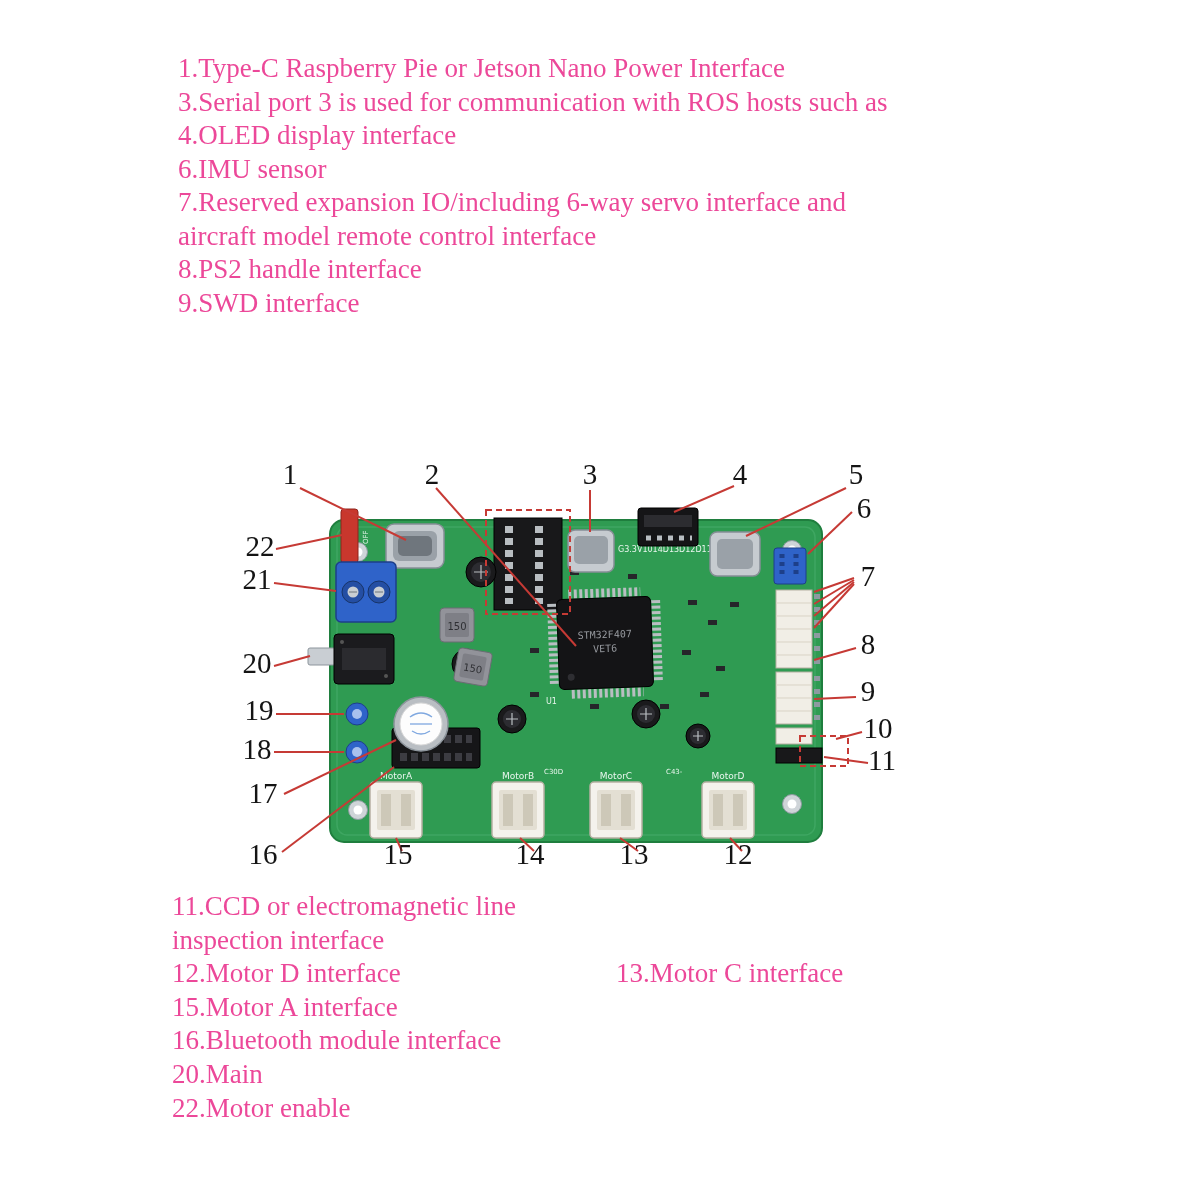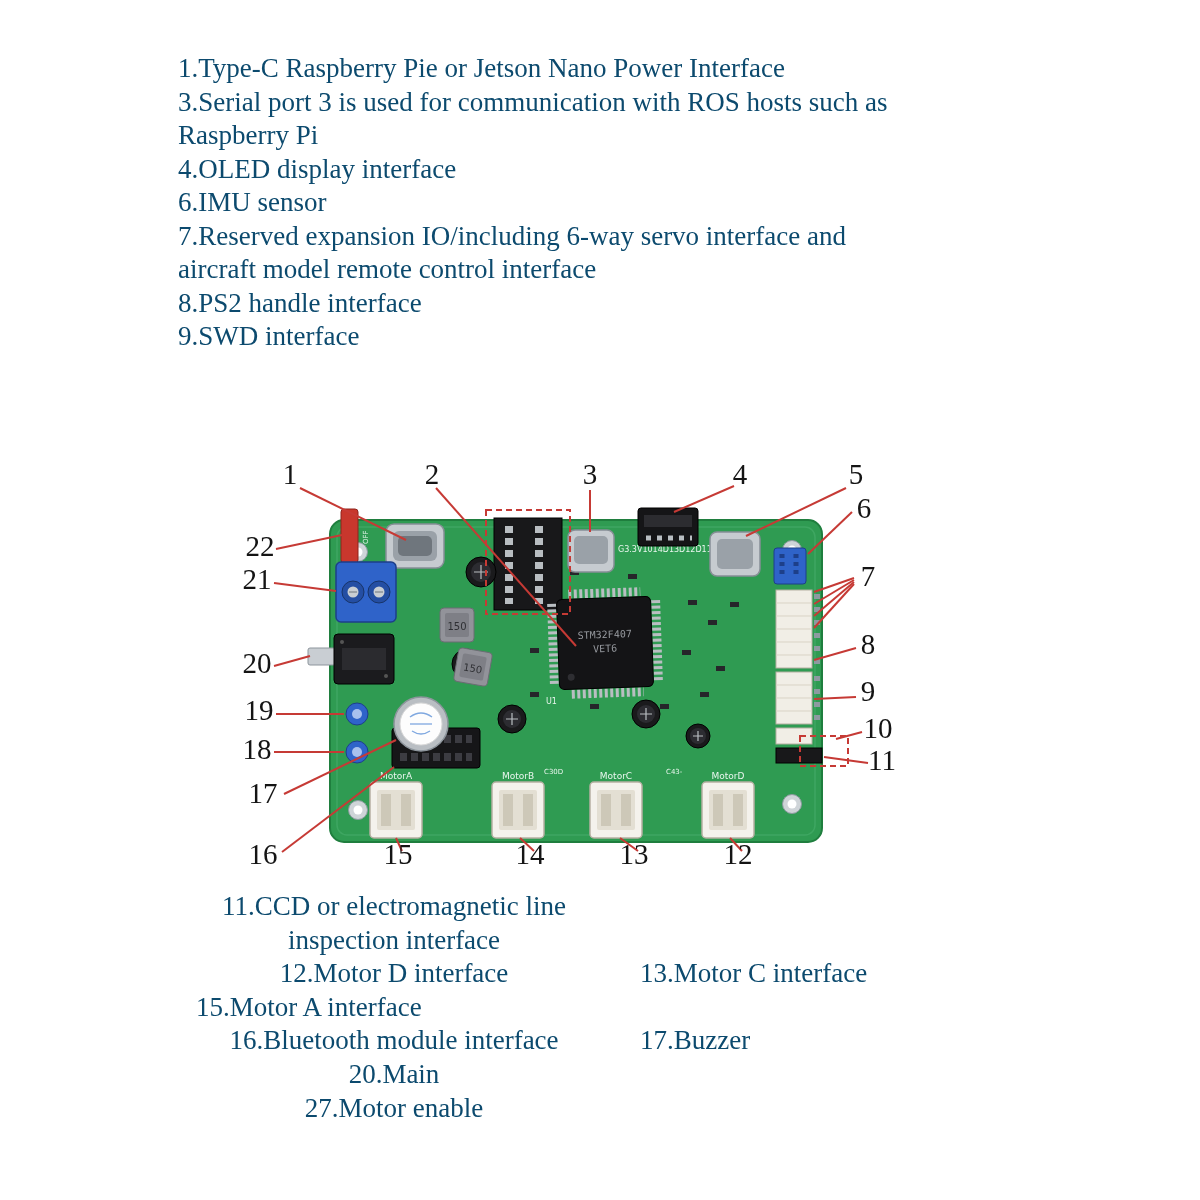--- a/index.html
+++ b/index.html
@@ -1,38 +1,37 @@
 <!DOCTYPE html>
 <html><head>
 <meta charset="utf-8">
 <style>
   html,body{margin:0;padding:0;background:#ffffff;}
   .page{position:relative;width:1200px;height:1200px;background:#ffffff;overflow:hidden;
-        font-family:"Liberation Serif",serif;color:#0c4a6e;}
+        font-family:"Liberation Serif",serif;color:#ec4899;}
   .top-legend{position:absolute;left:178px;top:52px;}
   .bottom-legend{position:absolute;left:172px;top:890px;}
   .legend-line{font-size:27px;line-height:33.5px;white-space:pre;}
   .legend-row{display:flex;font-size:27px;line-height:33.6px;}
-  .col-left{width:444px;text-align:center;}
-  .col-right{flex:1;margin-left:24px;}
+  .col-left{width:444px;}
+  .col-right{flex:1;}
   .board-figure{position:absolute;left:230px;top:452px;}
   .num{font-family:"Liberation Serif",serif;font-size:29px;fill:#141414;}
   .silk{font-family:"DejaVu Sans",sans-serif;fill:#e9f6ee;}
   .chipmark{font-family:"DejaVu Sans Mono",monospace;fill:#94979c;}
   .indmark{font-family:"DejaVu Sans",sans-serif;fill:#2f3034;}
 </style>
 </head>
 <body>
 
 <div class="page">
 
   <div class="top-legend">
     <div class="legend-line">1.Type-C Raspberry Pie or Jetson Nano Power Interface</div>
     <div class="legend-line">3.Serial port 3 is used for communication with ROS hosts such as</div>
-    <div class="legend-line">Raspberry Pi</div>
     <div class="legend-line">4.OLED display interface</div>
     <div class="legend-line">6.IMU sensor</div>
     <div class="legend-line">7.Reserved expansion IO/including 6-way servo interface and</div>
     <div class="legend-line">aircraft model remote control interface</div>
     <div class="legend-line">8.PS2 handle interface</div>
     <div class="legend-line">9.SWD interface</div>
   </div>
 
   <svg class="board-figure" width="680" height="432" viewBox="0 0 680 432">
 
@@ -318,25 +317,24 @@
     </div>
     <div class="legend-row">
       <span class="col-left">12.Motor D interface</span>
       <span class="col-right">13.Motor C interface</span>
     </div>
     <div class="legend-row">
       <span class="col-right">15.Motor A interface</span>
     </div>
     <div class="legend-row">
       <span class="col-left">16.Bluetooth module interface</span>
-      <span class="col-right">17.Buzzer</span>
     </div>
     <div class="legend-row">
       <span class="col-left">20.Main</span>
       <span class="col-right"></span>
     </div>
     <div class="legend-row">
-      <span class="col-left">27.Motor enable</span>
+      <span class="col-left">22.Motor enable</span>
       <span class="col-right"></span>
     </div>
   </div>
 
 </div>
 
 </body></html>

